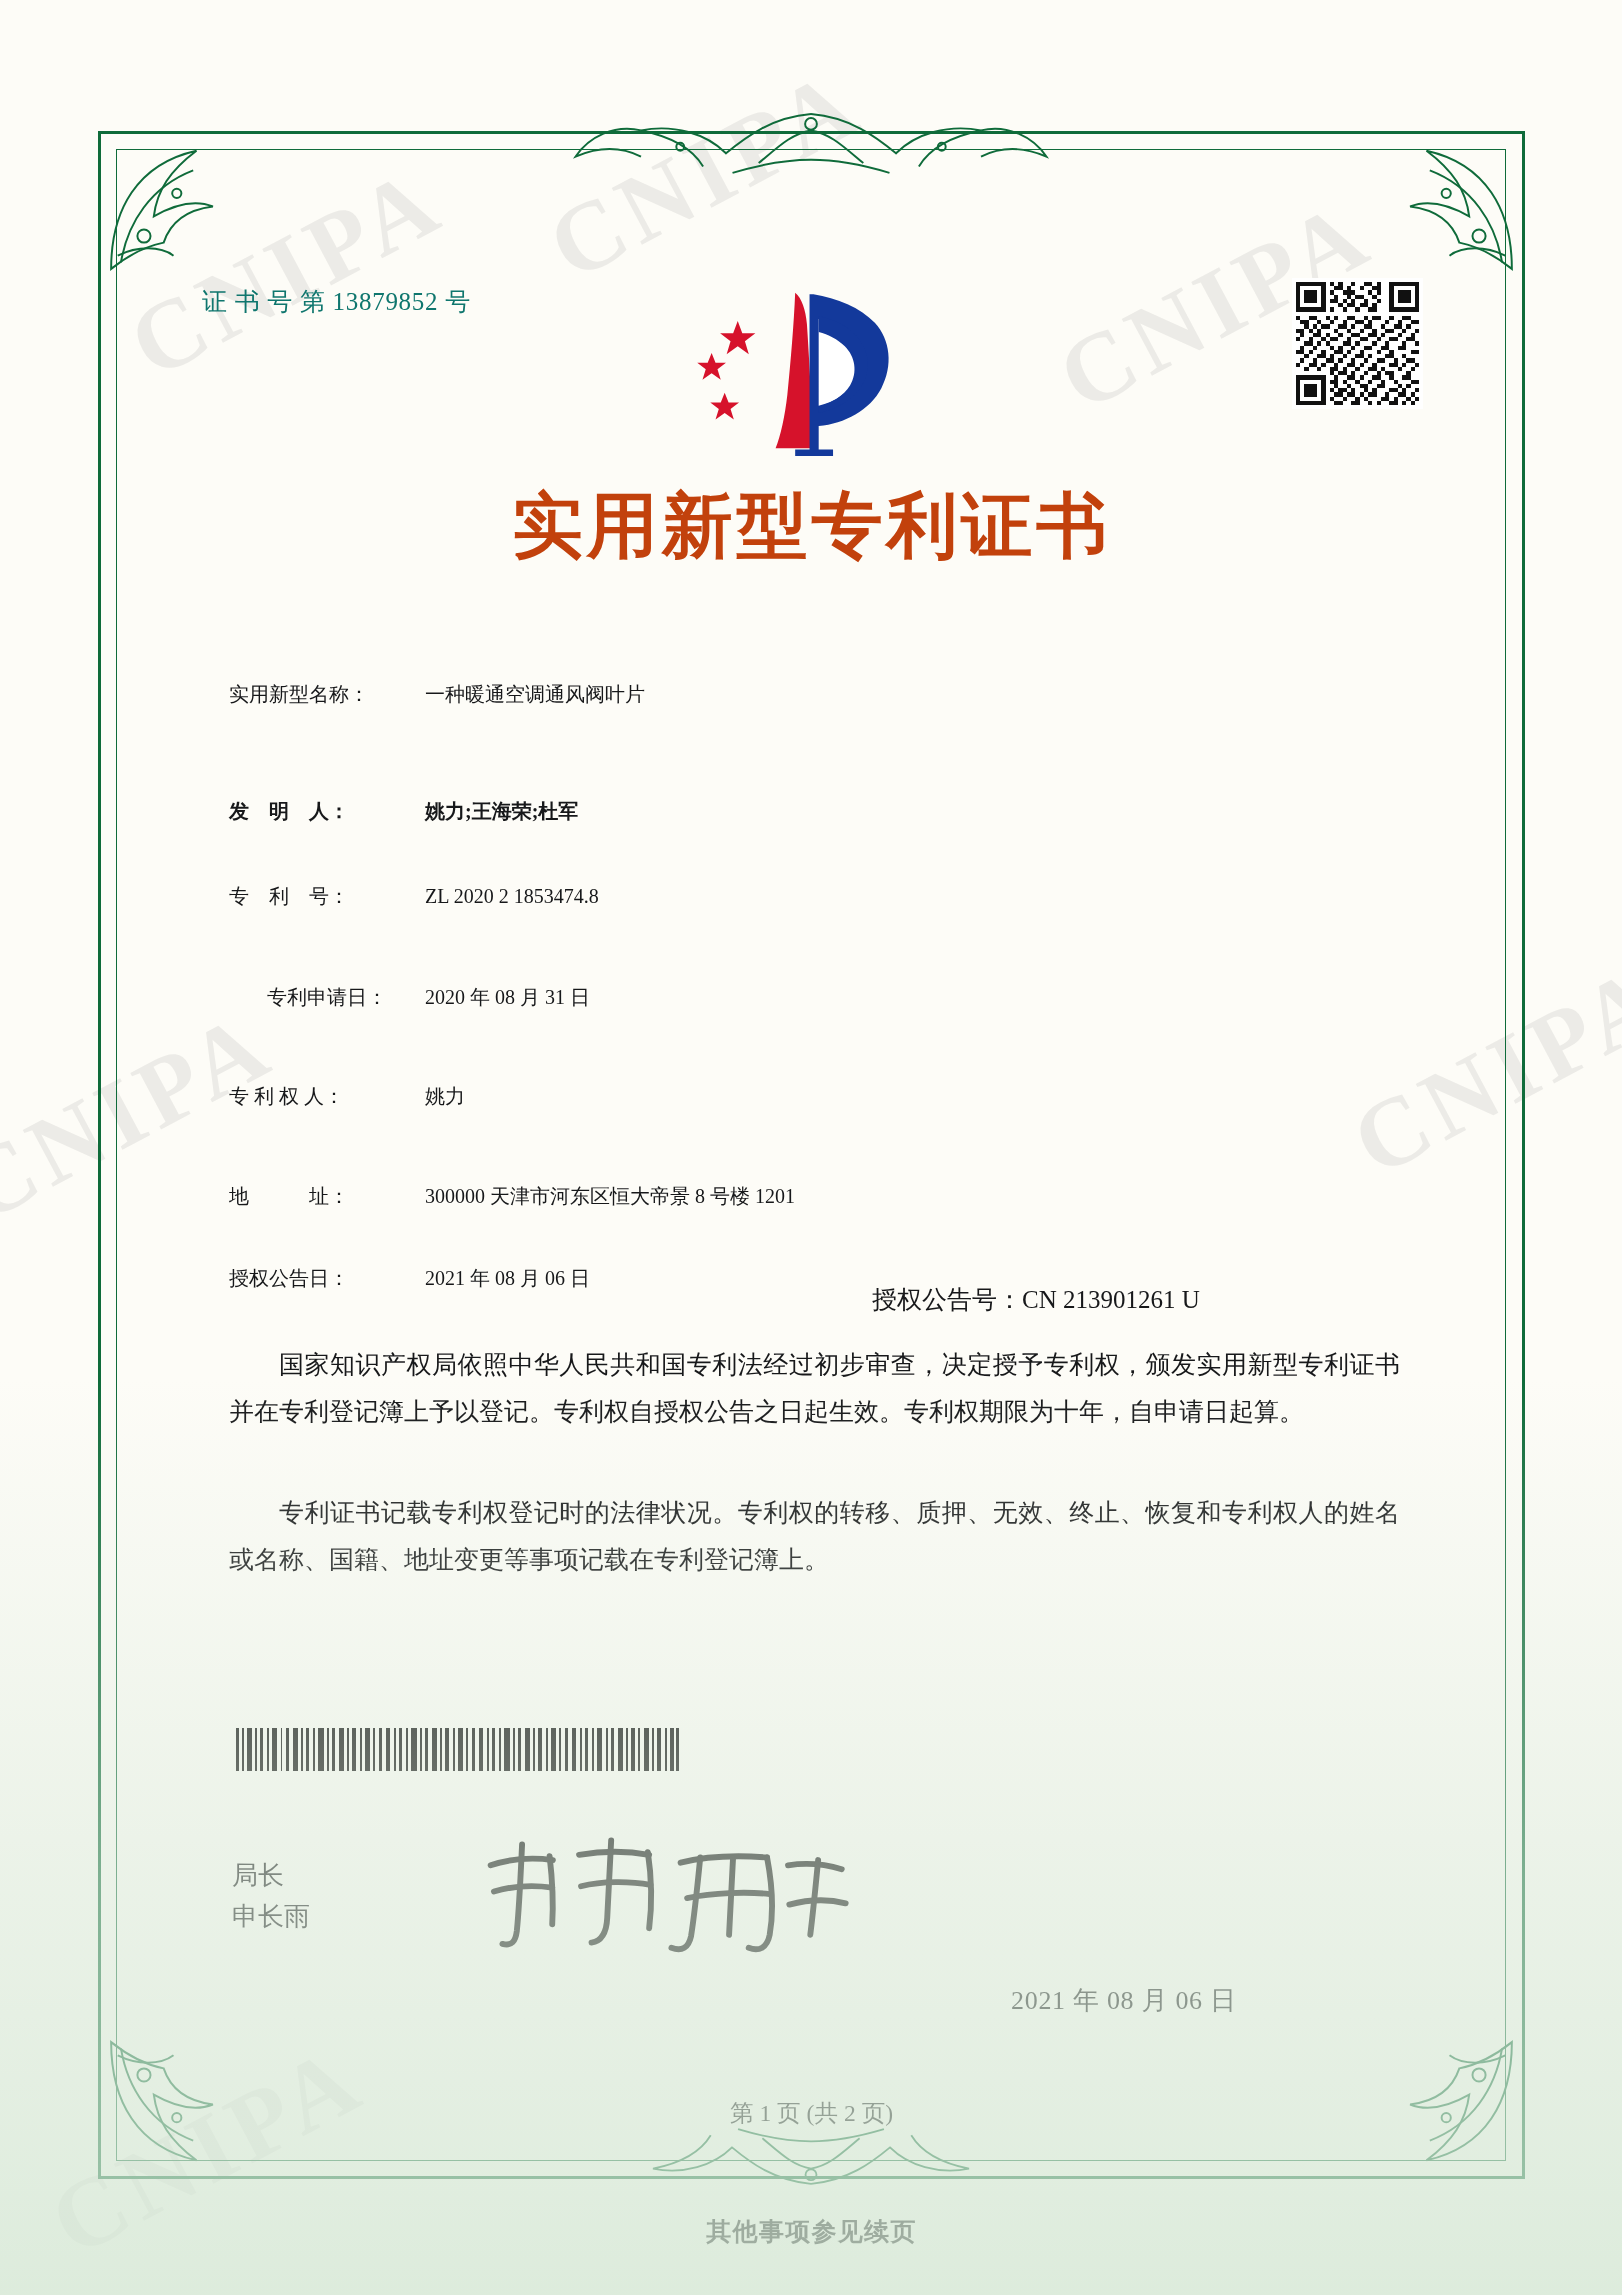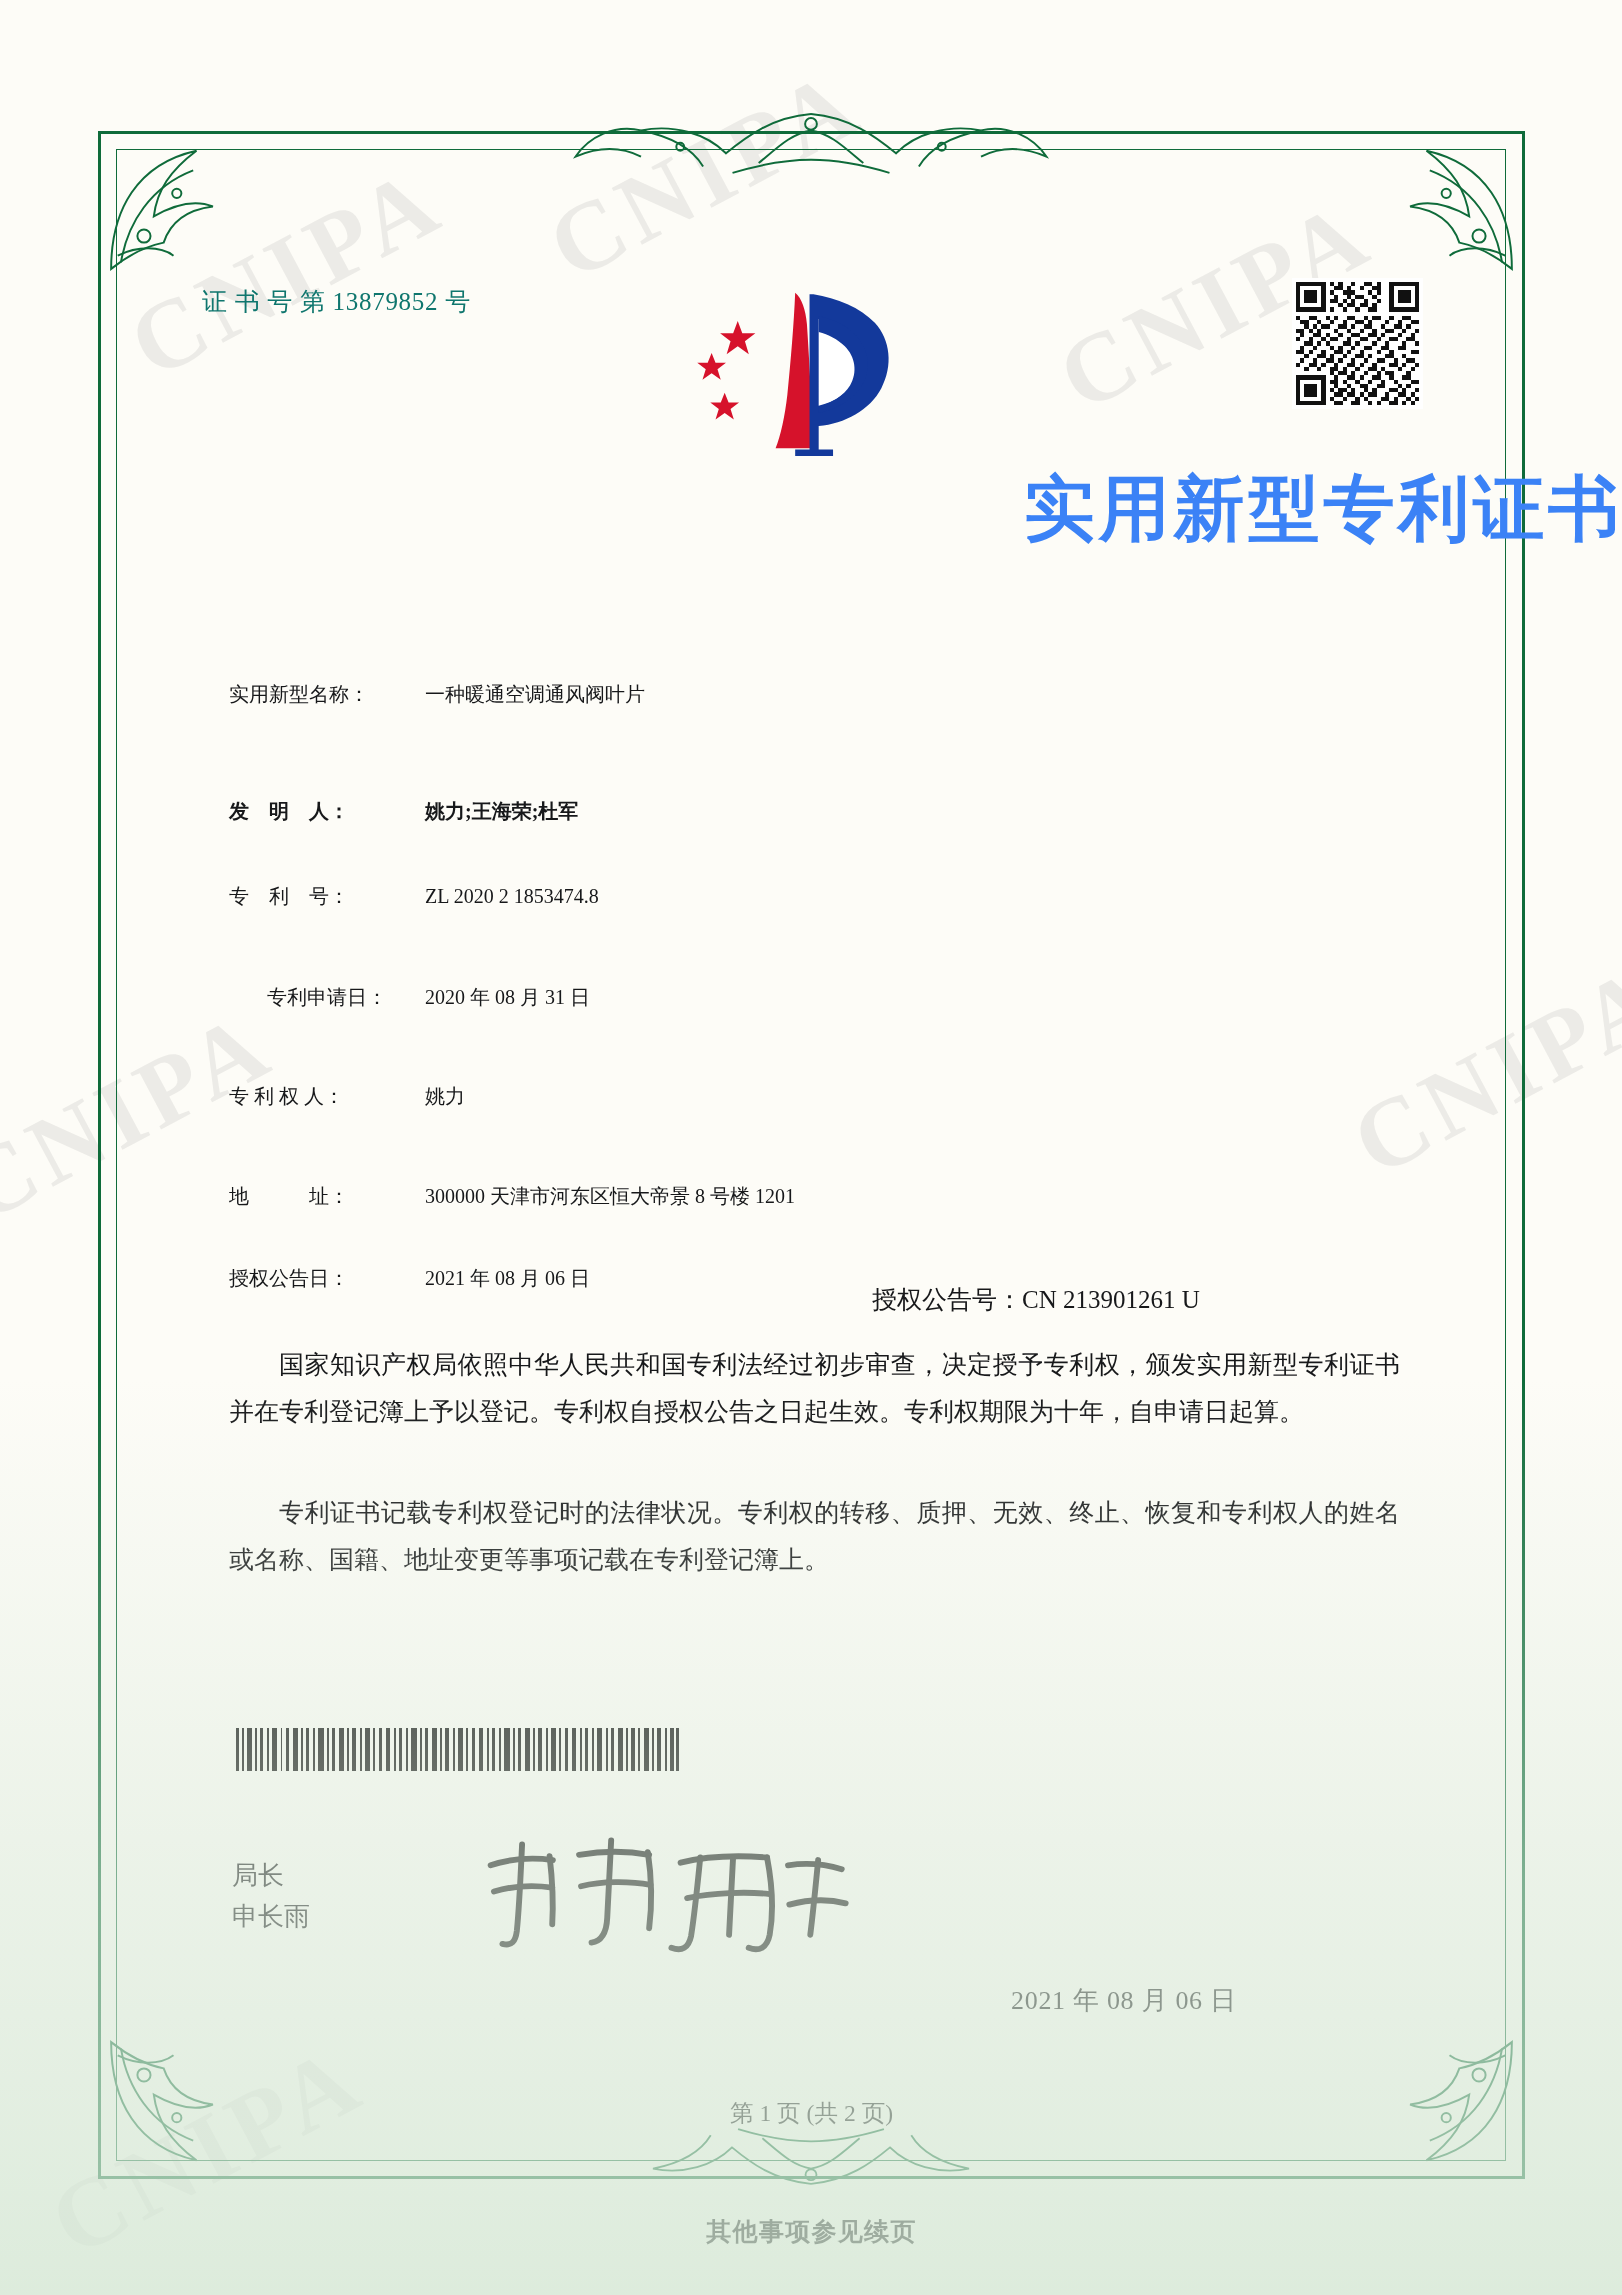--- a/index.html
+++ b/index.html
@@ -104,26 +104,26 @@
   #qr svg { display: block; }
 
   #logo {
     position: absolute;
     left: 697px; top: 285px;
     width: 229px; height: 173px;
   }
 
   #title {
     position: absolute;
-    left: 0; right: 0; top: 462px;
-    text-align: right;
+    left: 0; right: 0; top: 479px;
+    text-align: center;
     font-size: 71px;
     font-weight: bold;
     letter-spacing: 3.9px;
-    color: #3b82f6;
+    color: #c2410c;
     font-family: "Liberation Serif", "DejaVu Serif", serif;
   }
 
   
   .field {
     position: absolute;
     left: 229px;
     font-size: 20px;
     color: #17181a;
     white-space: nowrap;

